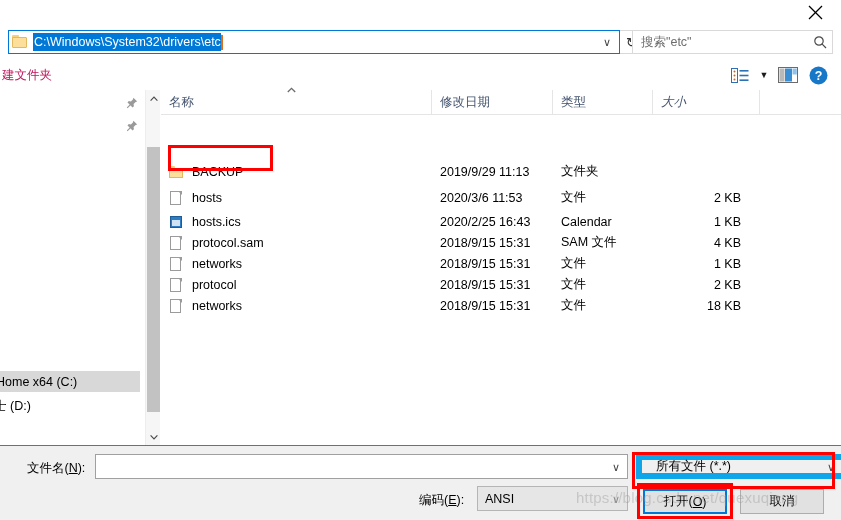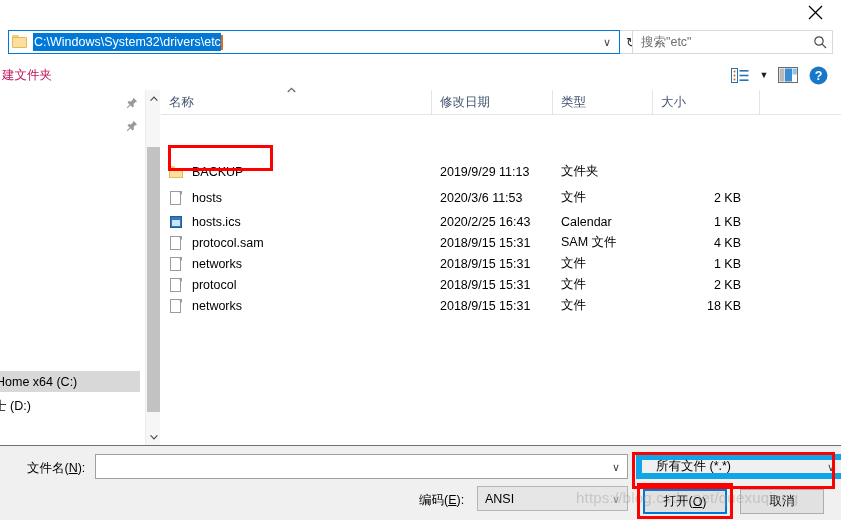--- a/index.html
+++ b/index.html
@@ -578,21 +578,21 @@
                 <path d="M0.8 5 L4.5 1.3 L8.2 5" fill="none" stroke="#6b6b6b" stroke-width="1.3"></path>
               </svg>
           </span>
         </div>
         <div class="col-h" style="left:271px; width:121px;">
           <span>修改日期</span>
         </div>
         <div class="col-h" style="left:392px; width:100px;">
           <span>类型</span>
         </div>
-        <div class="col-h" style="left:492px; width:107px;">
+        <div class="col-h" style="left:492px; width:107px;font-style:italic;">
           <span>大小</span>
         </div>
       </div>
 
       <div class="row" style="top:31px;">
         <div class="cell-name">
           <span class="ico ico-folder">
               <span class="tab"></span>
               <span class="body"></span>
             </span>

